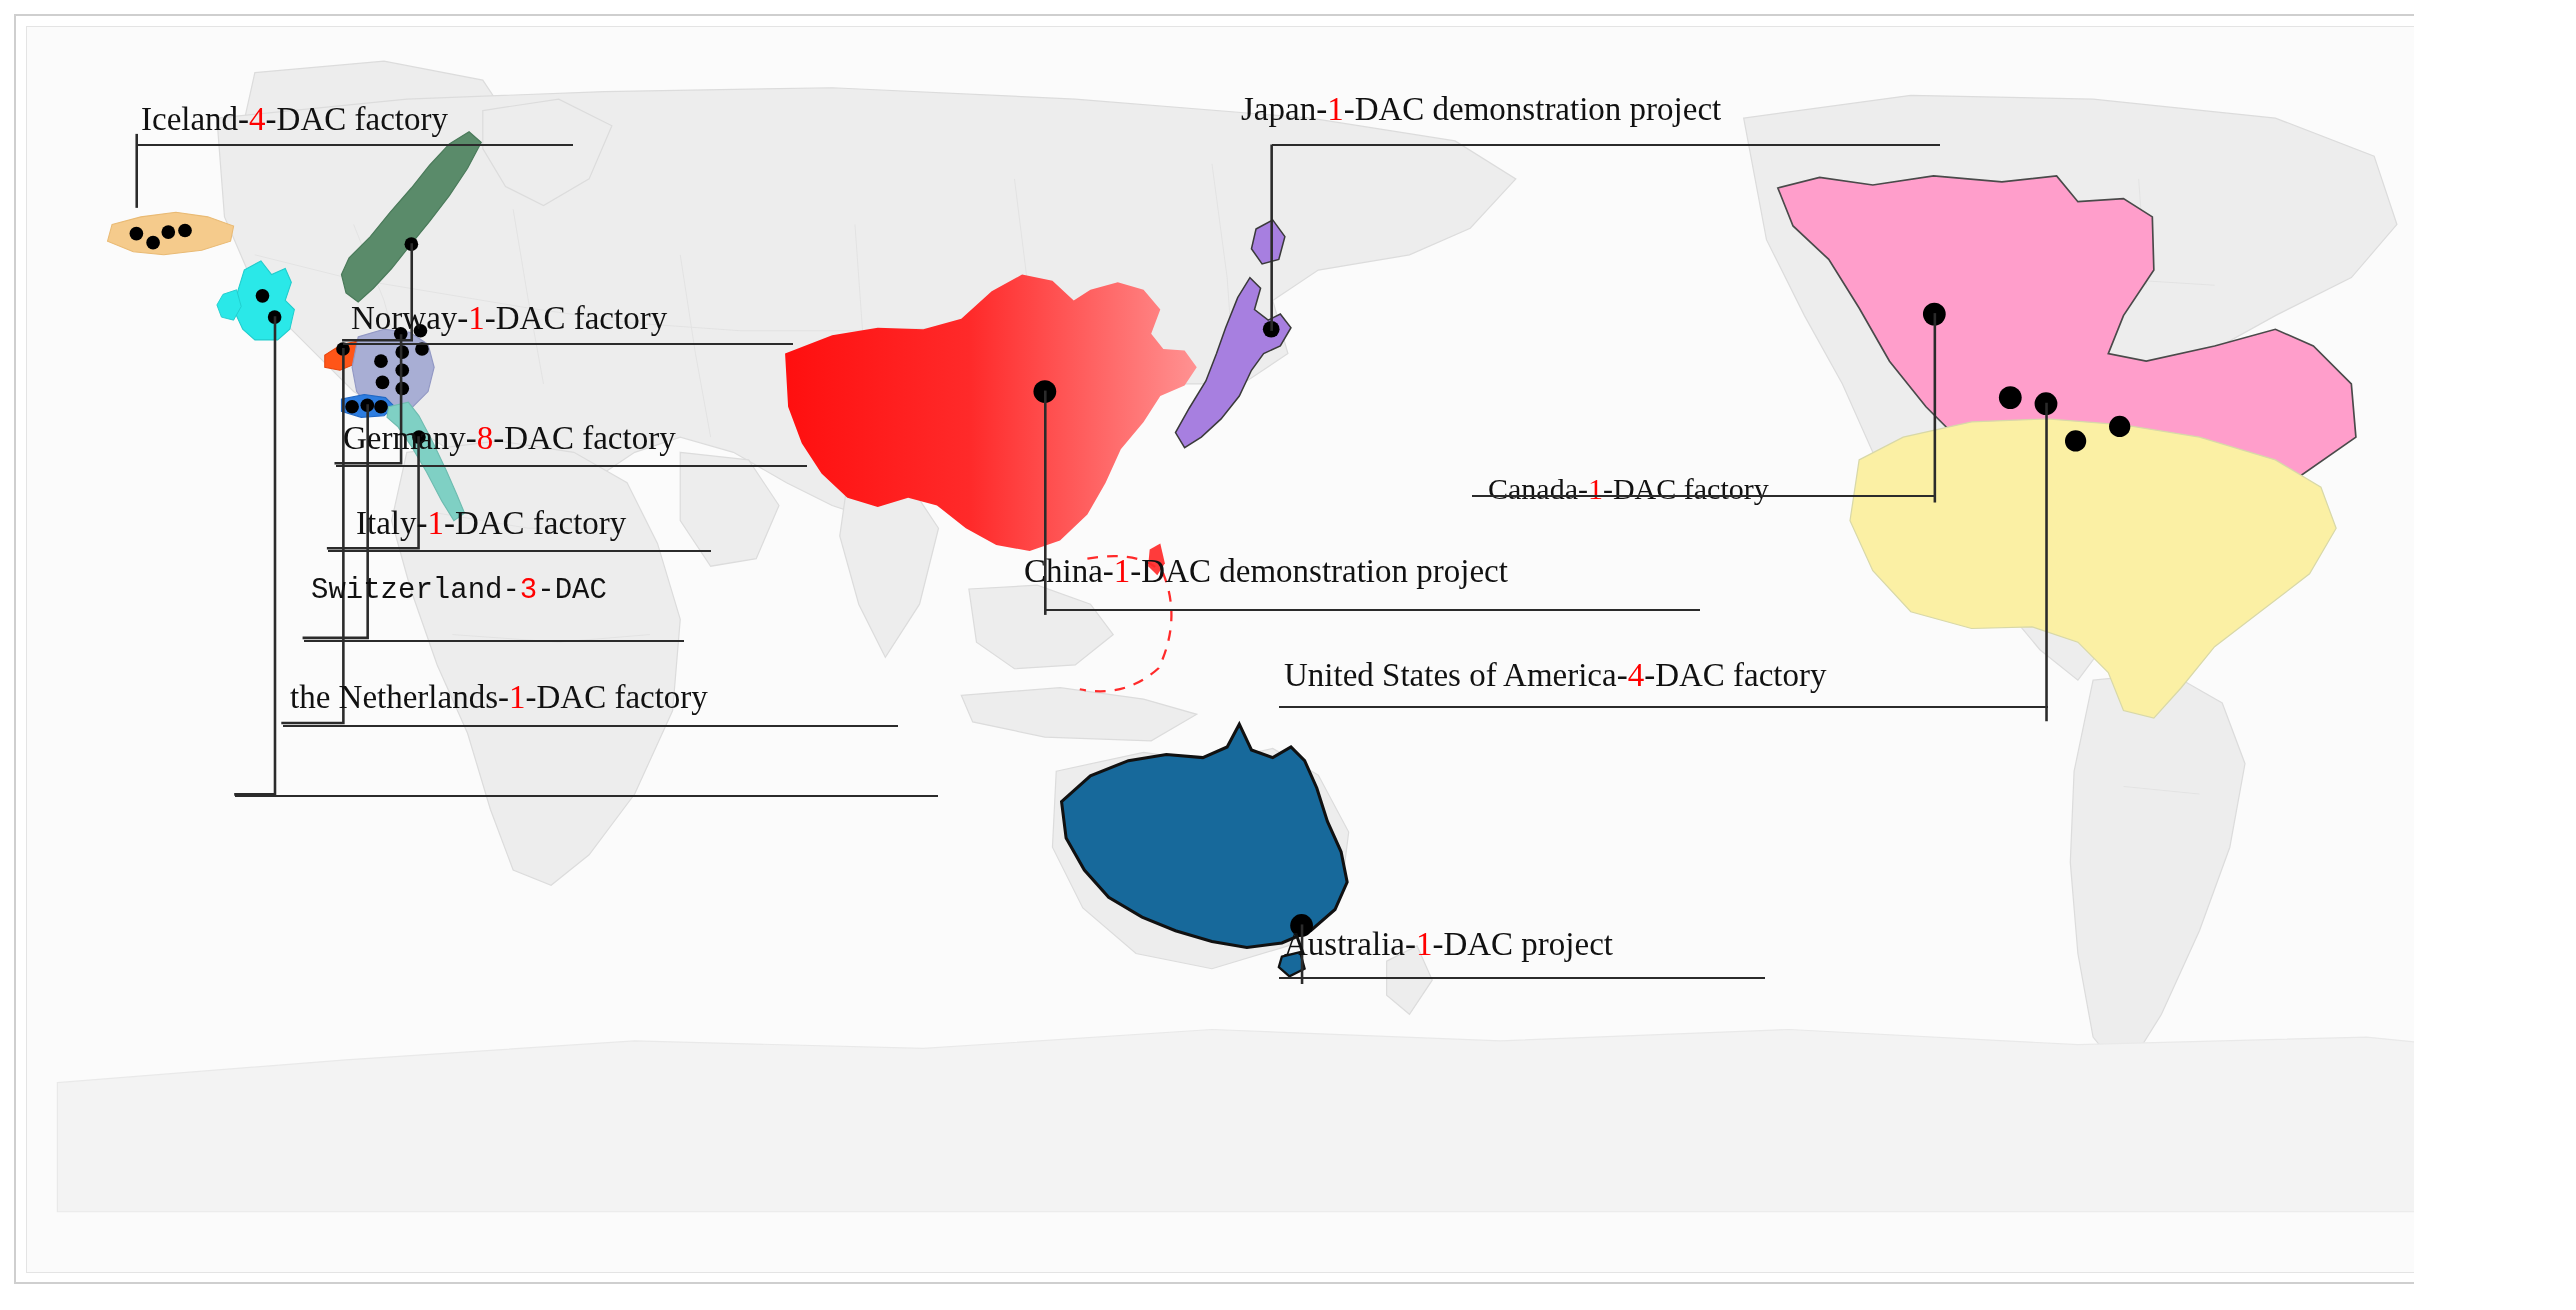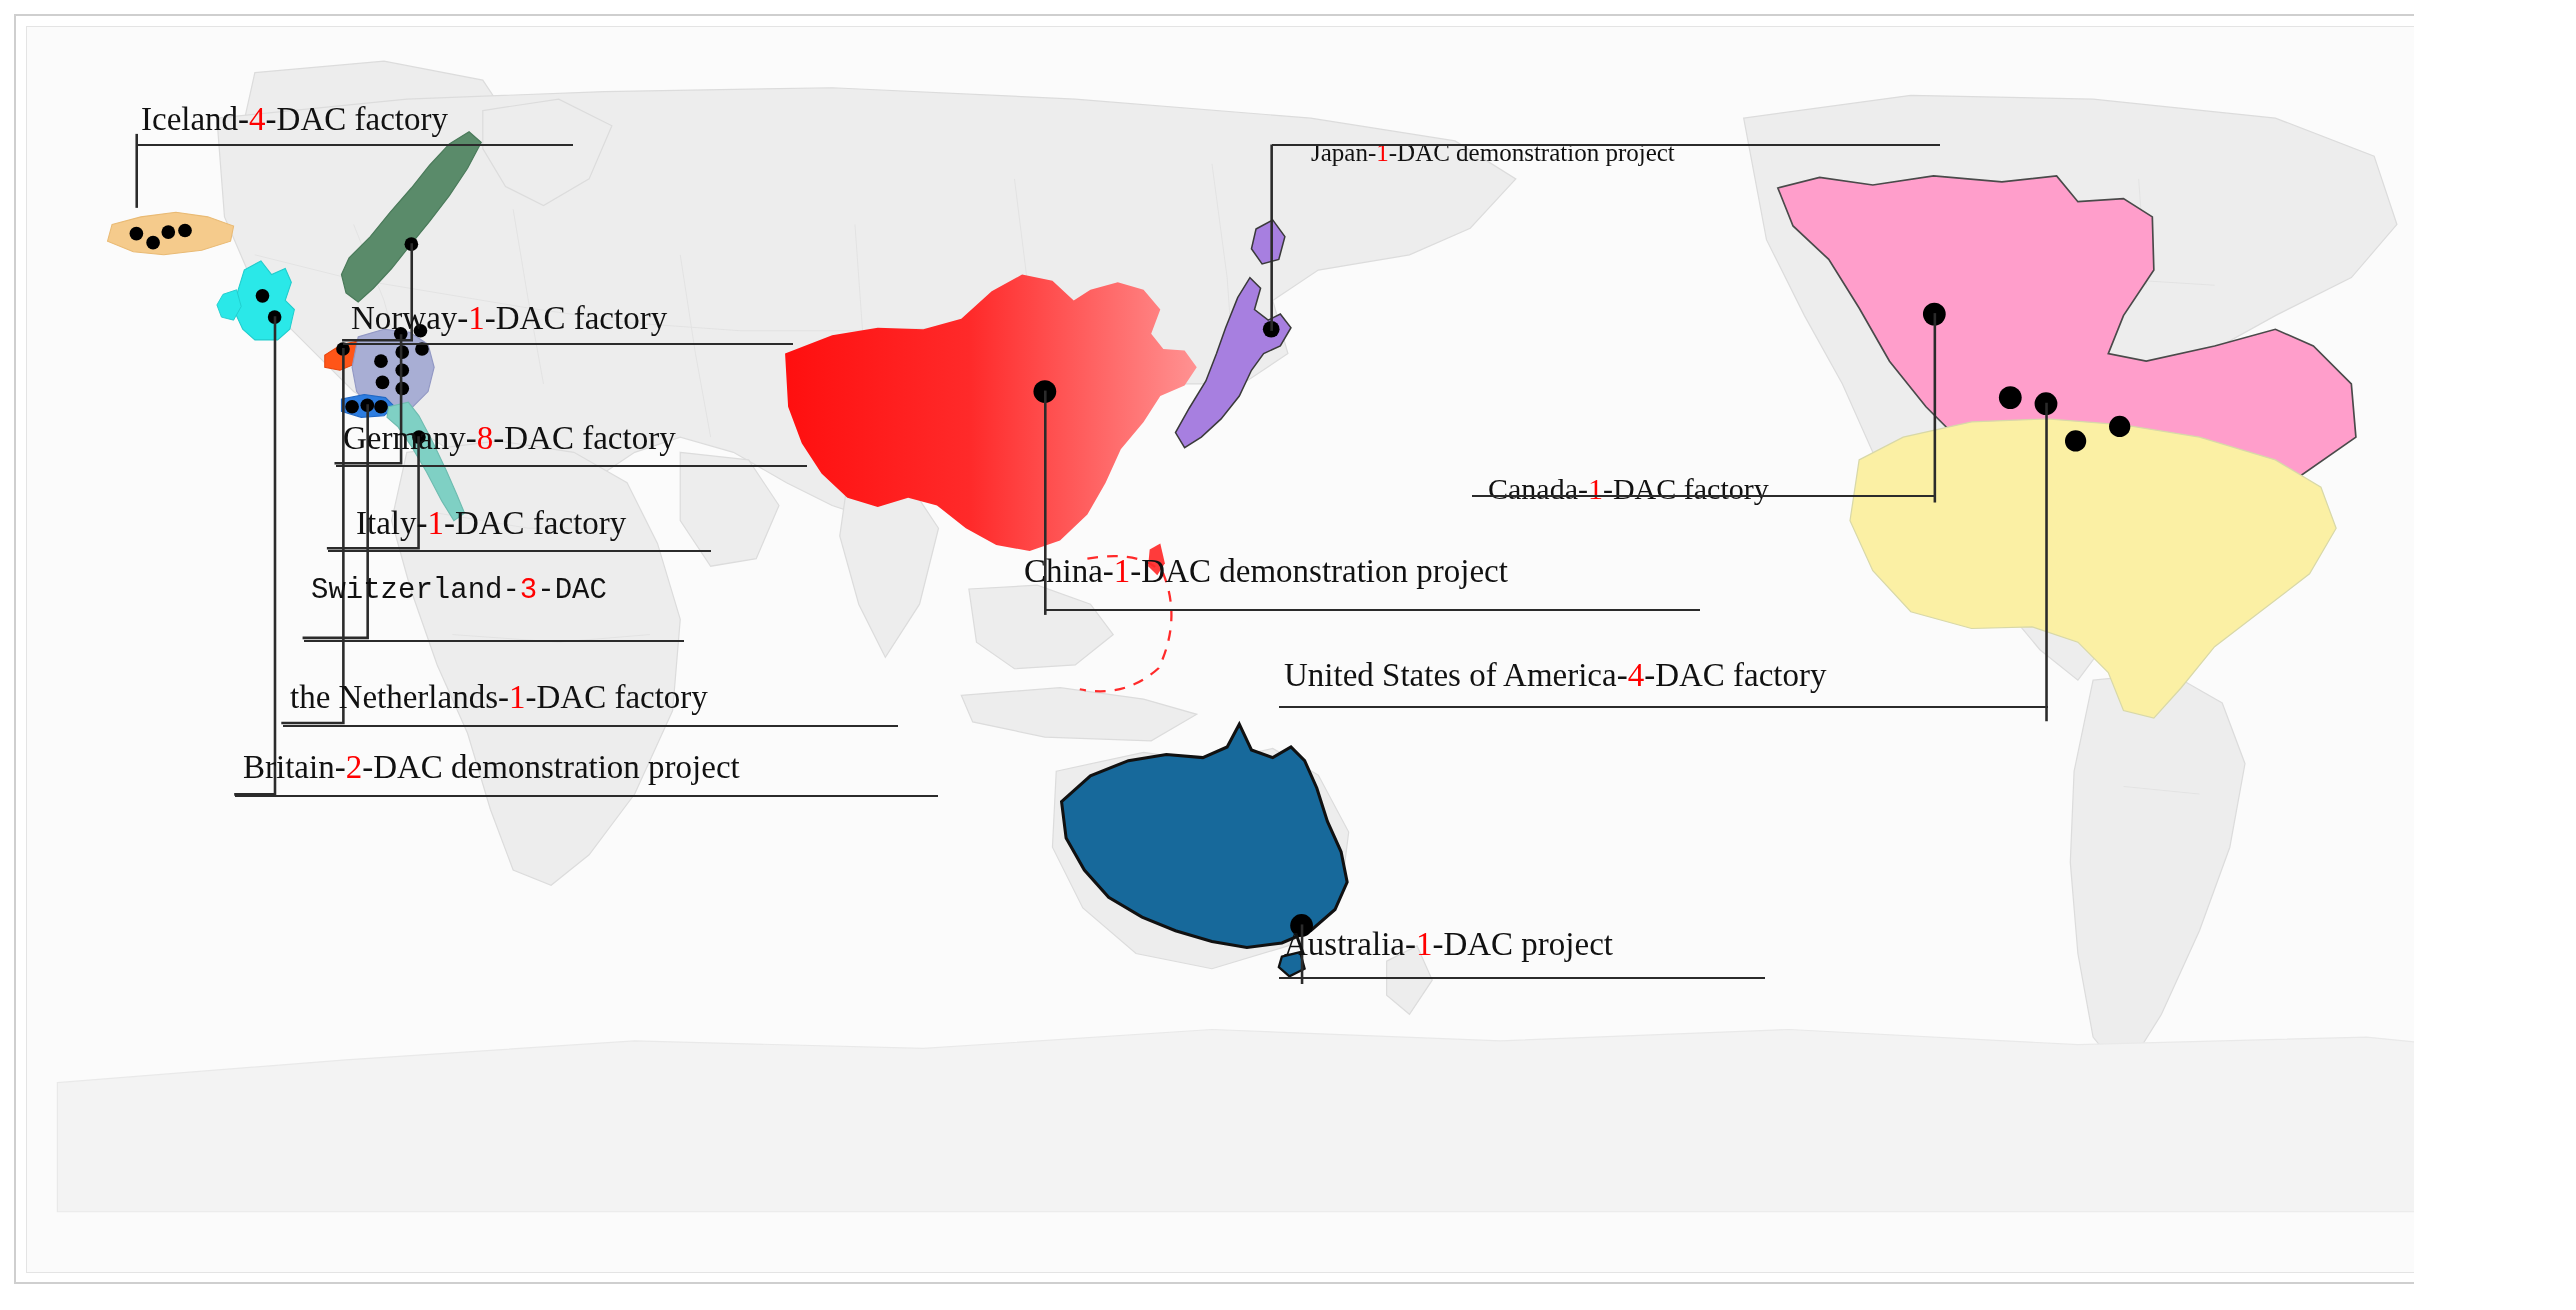--- a/index.html
+++ b/index.html
@@ -256,26 +256,23 @@
   <div class="lbl" style="left:311px;top:576px;font-size:29px;font-family:Liberation Mono, monospace;">
     <span>Switzerland-</span><span class="num">3</span><span>-DAC</span>
   </div>
   <div class="lbl-rule" style="left:304px;top:640px;width:380px;"></div>
 
   <div class="lbl" style="left:290px;top:681px;font-size:33px;">
     <span>the Netherlands-</span><span class="num">1</span><span>-DAC factory</span>
   </div>
   <div class="lbl-rule" style="left:283px;top:725px;width:615px;"></div>
 
-  <div class="lbl" style="left:243px;top:751px;font-size:33px;">
-    <span>Britain-</span><span class="num">2</span><span>-DAC demonstration project</span>
-  </div>
   <div class="lbl-rule" style="left:235px;top:795px;width:703px;"></div>
 
-  <div class="lbl" style="left:1311px;top:93px;font-size:25px;margin-top:47px;">
+  <div class="lbl" style="left:1241px;top:93px;font-size:33px;">
     <span>Japan-</span><span class="num">1</span><span>-DAC demonstration project</span>
   </div>
   <div class="lbl-rule" style="left:1272px;top:144px;width:668px;"></div>
 
   <div class="lbl" style="left:1024px;top:555px;font-size:33px;">
     <span>China-</span><span class="num">1</span><span>-DAC demonstration project</span>
   </div>
   <div class="lbl-rule" style="left:1045px;top:609px;width:655px;"></div>
 
   <div class="lbl" style="left:1477px;top:474px;font-size:30px;margin-left:11px;">

